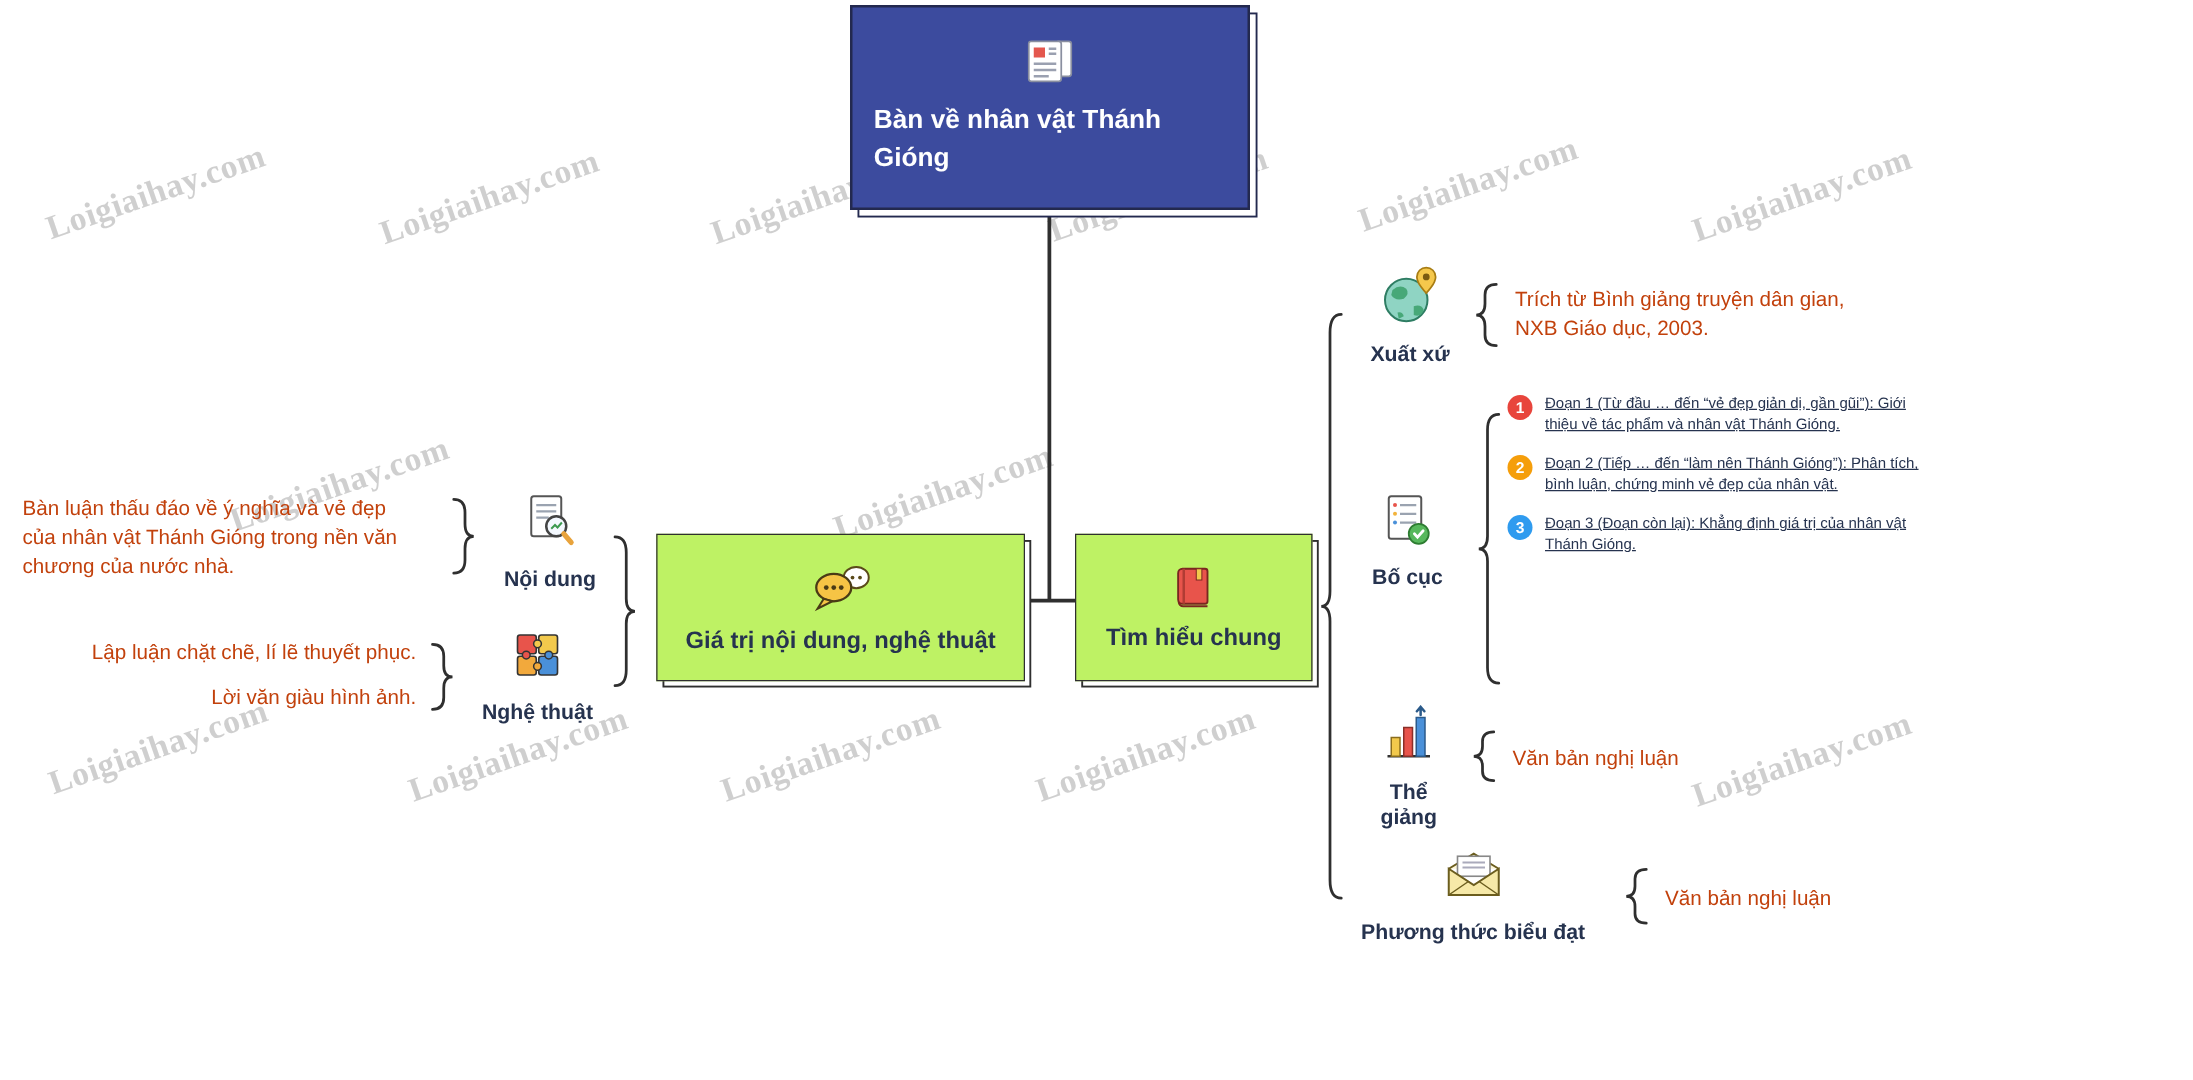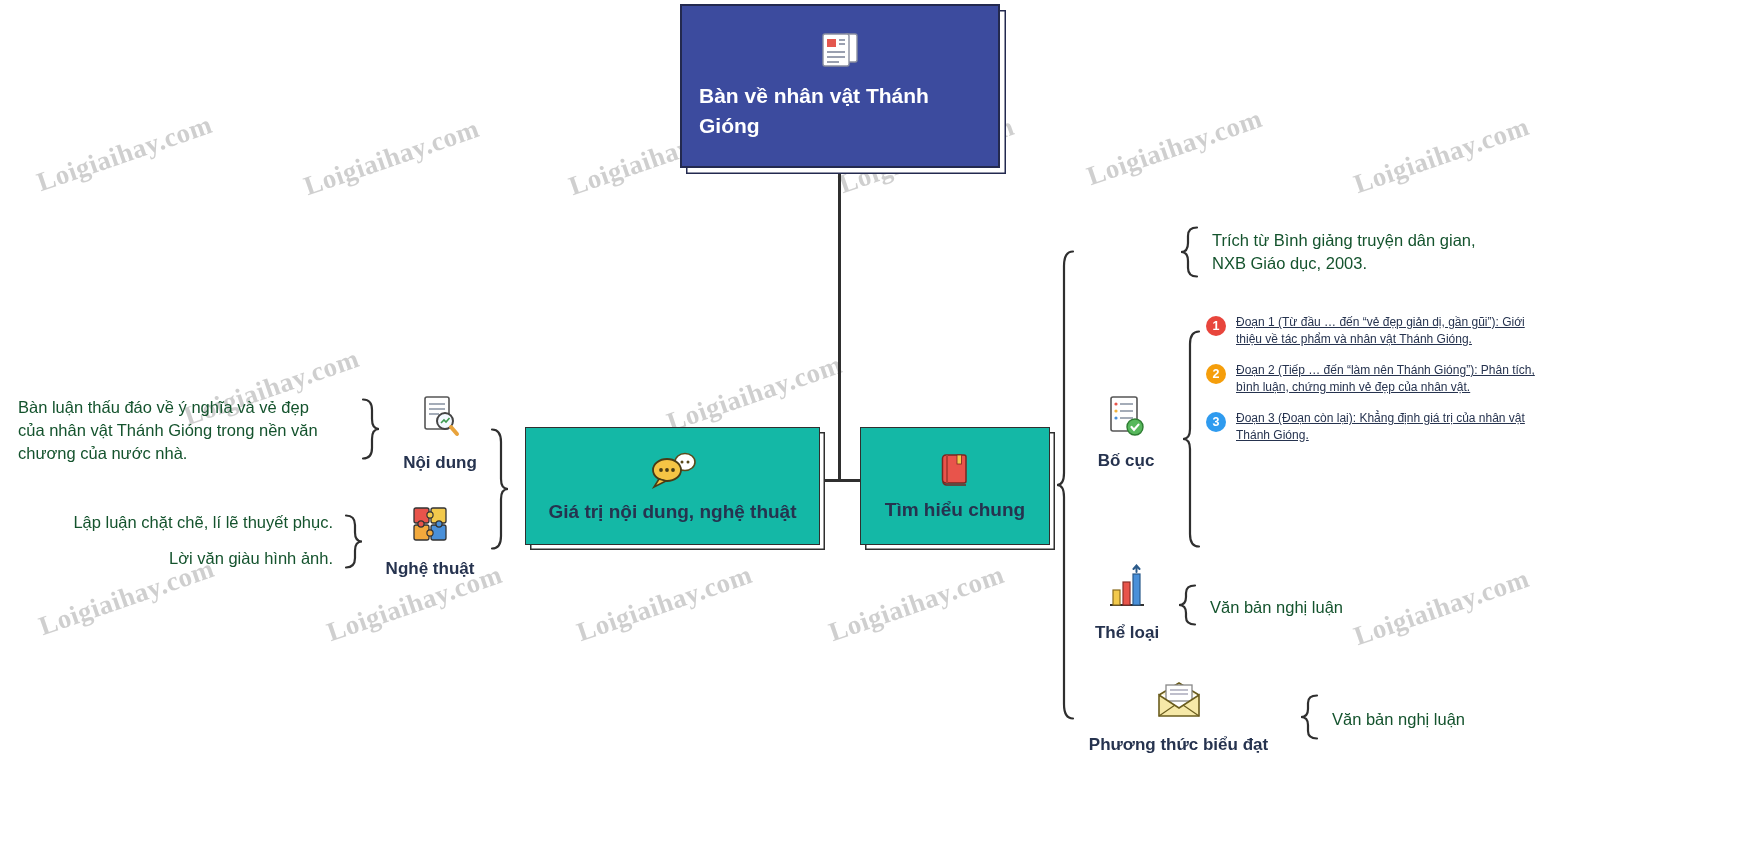--- a/index.html
+++ b/index.html
@@ -9,38 +9,38 @@
   }
   
   .wm{
     position:absolute;z-index:0;white-space:nowrap;
     font-family:"Liberation Serif","DejaVu Serif",serif;
     font-weight:700;font-size:27px;color:#a9a9a9;opacity:.55;
     transform:rotate(-19deg);transform-origin:0 50%;letter-spacing:.5px;
   }
   
   .sketch{
-    background:#14b8a6;border:1.8px solid #2f2f2f;
+    background:#bef264;border:1.8px solid #2f2f2f;
     box-shadow:5px 5px 0 -1.5px #ffffff,5px 5px 0 0 #2f2f2f;
   }
   .root-node{
     position:absolute;left:680px;top:4px;width:316px;height:160px;z-index:2;
     background:#3c4b9e;border:2px solid #23294f;
     box-shadow:6px 6px 0 -1.5px #ffffff,6px 6px 0 0 #23294f;
     display:flex;flex-direction:column;align-items:center;justify-content:center;gap:8px;
   }
   .root-title{color:#fff;font-weight:bold;font-size:21px;line-height:1.45;text-align:left;width:282px;}
   .box{
     position:absolute;z-index:2;display:flex;flex-direction:column;align-items:center;justify-content:center;gap:6px;
   }
   .box-label{font-size:19px;font-weight:600;color:#26334f;text-align:center;}
   .line{position:absolute;background:#2f2f2f;z-index:1;}
   .head{position:absolute;display:flex;flex-direction:column;align-items:center;z-index:1;}
   .head .label{font-size:17px;font-weight:600;color:#26334f;text-align:center;margin-top:9px;}
-  .desc{position:absolute;font-size:16.5px;line-height:1.38;color:#14532d;font-weight:500;z-index:1;}
+  .desc{position:absolute;font-size:16.5px;line-height:1.38;color:#c2410c;font-weight:500;z-index:1;}
   .brace{position:absolute;z-index:1;}
   .brace path{stroke:#2f2f2f;stroke-width:2.2;fill:none;stroke-linecap:round;}
   .bocuc-items{position:absolute;left:1206px;top:314px;width:345px;display:flex;flex-direction:column;gap:15px;z-index:1;}
   .bocuc-item{display:flex;gap:10px;align-items:flex-start;}
   .badge{width:20px;height:20px;border-radius:50%;color:#fff;font-size:12.5px;font-weight:bold;
          display:flex;align-items:center;justify-content:center;flex:0 0 20px;margin-top:2px;}
   .badge-1{background:#e8453c;}
   .badge-2{background:#f59e0b;}
   .badge-3{background:#2f9bef;}
   .item-text{font-size:12px;line-height:1.38;color:#26334f;font-weight:500;width:315px;text-decoration:underline;}
@@ -158,20 +158,33 @@
     <div class="nt-line">Lời văn giàu hình ảnh.</div>
   </div>
   <svg class="brace" style="left:343px;top:514px" width="20" height="55" viewBox="0 0 20 55">
     <path d="M3,1.5 Q12,1.5 12,11 L12,18.5 Q12,27.5 19,27.5 Q12,27.5 12,36.5 L12,44 Q12,53.5 3,53.5"></path>
   </svg>
 
   <svg class="brace" style="left:1056px;top:250px" width="20" height="470" viewBox="0 0 20 470">
     <path d="M17,1.5 Q8,1.5 8,16 L8,223 Q8,235 1,235 Q8,235 8,247 L8,454 Q8,468.5 17,468.5"></path>
   </svg>
 
+  <div class="head" style="left:1086px;top:210px;width:84px;">
+    <span>
+      <svg width="48" height="50" viewBox="0 0 48 50">
+        <circle cx="21" cy="30" r="17" fill="#8fd4c3" stroke="#2e7d63" stroke-width="1.6"></circle>
+        <path d="M10 22 q6 -5 11 -1 q3 4 -2 8 q-7 2 -10 -3 z" fill="#47a878"></path>
+        <path d="M27 35 q6 -2 8 3 q-2 6 -8 4 z" fill="#47a878"></path>
+        <path d="M14 40 q4 -1 5 3 l-4 2 z" fill="#47a878"></path>
+        <path d="M37 4 a7.5 7.5 0 0 1 7.5 7.5 c0 5.5 -7.5 13 -7.5 13 s-7.5 -7.5 -7.5 -13 A7.5 7.5 0 0 1 37 4 z" fill="#f5c84c" stroke="#a87d14" stroke-width="1.4"></path>
+        <circle cx="37" cy="11.5" r="2.7" fill="#7a5a10"></circle>
+      </svg>
+    </span>
+    <div class="label">Xuất xứ</div>
+  </div>
   <svg class="brace" style="left:1180px;top:226px" width="20" height="52" viewBox="0 0 20 52">
     <path d="M17,1.5 Q8,1.5 8,10 L8,17 Q8,26 1,26 Q8,26 8,35 L8,42 Q8,50.5 17,50.5"></path>
   </svg>
   <div class="desc" style="left:1212px;top:229px;width:268px;">Trích từ Bình giảng truyện dân gian, NXB Giáo dục, 2003.</div>
 
   <div class="head" style="left:1088px;top:394px;width:76px;">
     <span>
       <svg width="40" height="44" viewBox="0 0 40 44">
         <rect x="5" y="3" width="26" height="34" rx="2" fill="#fff" stroke="#555" stroke-width="1.6"></rect>
         <circle cx="10" cy="10" r="1.6" fill="#e8544b"></circle>
@@ -207,21 +220,21 @@
   <div class="head" style="left:1088px;top:564px;width:78px;">
     <span>
       <svg width="42" height="46" viewBox="0 0 42 46">
         <line x1="4" y1="41" x2="38" y2="41" stroke="#333" stroke-width="2"></line>
         <rect x="7" y="26" width="7" height="15" fill="#f2c94c" stroke="#8a6d1d" stroke-width="1.2"></rect>
         <rect x="17" y="18" width="7" height="23" fill="#e8544b" stroke="#8a2f28" stroke-width="1.2"></rect>
         <rect x="27" y="10" width="7" height="31" fill="#4a90d9" stroke="#2b5a8a" stroke-width="1.2"></rect>
         <path d="M30.5 8 L30.5 2 M27.5 5 L30.5 1.5 L33.5 5" stroke="#2b5a8a" stroke-width="2" fill="none" stroke-linecap="round"></path>
       </svg>
     </span>
-    <div class="label">Thể loại</div>
+    <div class="label">Thể giảng</div>
   </div>
   <svg class="brace" style="left:1178px;top:584px" width="20" height="42" viewBox="0 0 20 42">
     <path d="M17,1.5 Q8,1.5 8,9 L8,13 Q8,21 1,21 Q8,21 8,29 L8,33 Q8,40.5 17,40.5"></path>
   </svg>
   <div class="desc" style="left:1210px;top:596px;width:210px;">Văn bản nghị luận</div>
 
   <div class="head" style="left:1076px;top:678px;width:205px;justify-content:flex-end;">
     <span>
       <svg width="52" height="44" viewBox="0 0 52 44">
         <path d="M6 17 L26 5 L46 17" fill="#fdf6d8" stroke="#6b5d1e" stroke-width="1.6"></path>

